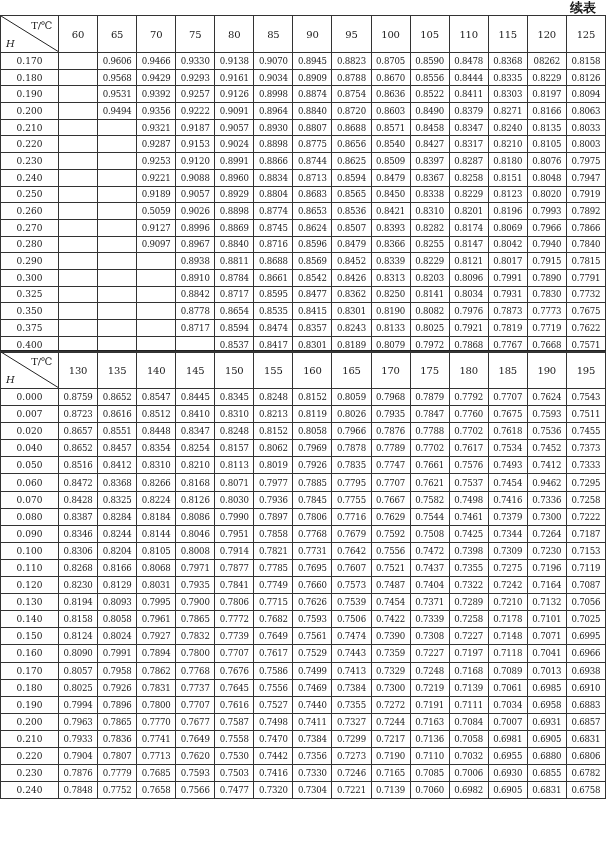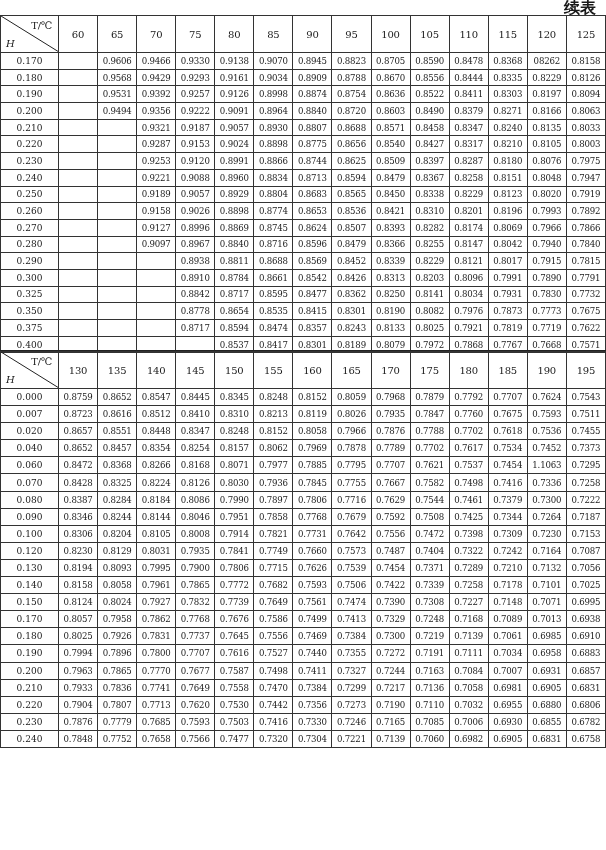--- a/index.html
+++ b/index.html
@@ -1,19 +1,19 @@
 <!DOCTYPE html>
 <html><head>
 <meta charset="utf-8">
 <style>
   html, body { margin: 0; padding: 0; background: #ffffff; }
   body { width: 606px; height: 850px; overflow: hidden; position: relative;
          font-family: "DejaVu Serif", "Liberation Serif", serif; color: #1a1a1a; }
   .caption { position: absolute; right: 10px; top: 0px; height: 15px; line-height: 15px;
-             font-family: "DejaVu Sans", sans-serif; font-weight: bold; font-size: 16px; }
+             font-family: "DejaVu Sans", sans-serif; font-weight: bold; font-size: 13px; }
   table { position: absolute; left: 0; border-collapse: collapse; table-layout: fixed; width: 606px; }
   #t1 { top: 15px; }
   #t2 { top: 351px; }
   col.hcol { width: 58px; }
   td, th { border: 1px solid #333; padding: 0; text-align: center; font-size: 8.6px;
            font-weight: normal; white-space: nowrap; overflow: hidden; letter-spacing: -0.2px; }
   #t1 thead th { height: 36px; font-size: 10px; }
   #t2 thead th { height: 36px; font-size: 10px; }
   #t1 tbody td { height: 15.7px; }
   #t2 tbody td { height: 16.1px; }
@@ -211,21 +211,21 @@
         <td>0.8338</td>
         <td>0.8229</td>
         <td>0.8123</td>
         <td>0.8020</td>
         <td>0.7919</td>
       </tr>
       <tr class="">
         <td class="hval">0.260</td>
         <td></td>
         <td></td>
-        <td>0.9158</td>
+        <td>0.5059</td>
         <td>0.9026</td>
         <td>0.8898</td>
         <td>0.8774</td>
         <td>0.8653</td>
         <td>0.8536</td>
         <td>0.8421</td>
         <td>0.8310</td>
         <td>0.8201</td>
         <td>0.8196</td>
         <td>0.7993</td>
@@ -463,35 +463,52 @@
         <td>0.8062</td>
         <td>0.7969</td>
         <td>0.7878</td>
         <td>0.7789</td>
         <td>0.7702</td>
         <td>0.7617</td>
         <td>0.7534</td>
         <td>0.7452</td>
         <td>0.7373</td>
       </tr>
+      <tr>
+        <td class="hval">0.050</td>
+        <td>0.8516</td>
+        <td>0.8412</td>
+        <td>0.8310</td>
+        <td>0.8210</td>
+        <td>0.8113</td>
+        <td>0.8019</td>
+        <td>0.7926</td>
+        <td>0.7835</td>
+        <td>0.7747</td>
+        <td>0.7661</td>
+        <td>0.7576</td>
+        <td>0.7493</td>
+        <td>0.7412</td>
+        <td>0.7333</td>
+      </tr>
       <tr class="">
         <td class="hval">0.060</td>
         <td>0.8472</td>
         <td>0.8368</td>
         <td>0.8266</td>
         <td>0.8168</td>
         <td>0.8071</td>
         <td>0.7977</td>
         <td>0.7885</td>
         <td>0.7795</td>
         <td>0.7707</td>
         <td>0.7621</td>
         <td>0.7537</td>
         <td>0.7454</td>
-        <td>1.1063</td>
+        <td>0.9462</td>
         <td>0.7295</td>
       </tr>
       <tr>
         <td class="hval">0.070</td>
         <td>0.8428</td>
         <td>0.8325</td>
         <td>0.8224</td>
         <td>0.8126</td>
         <td>0.8030</td>
         <td>0.7936</td>
@@ -548,20 +565,37 @@
         <td>0.7821</td>
         <td>0.7731</td>
         <td>0.7642</td>
         <td>0.7556</td>
         <td>0.7472</td>
         <td>0.7398</td>
         <td>0.7309</td>
         <td>0.7230</td>
         <td>0.7153</td>
       </tr>
+      <tr>
+        <td class="hval">0.110</td>
+        <td>0.8268</td>
+        <td>0.8166</td>
+        <td>0.8068</td>
+        <td>0.7971</td>
+        <td>0.7877</td>
+        <td>0.7785</td>
+        <td>0.7695</td>
+        <td>0.7607</td>
+        <td>0.7521</td>
+        <td>0.7437</td>
+        <td>0.7355</td>
+        <td>0.7275</td>
+        <td>0.7196</td>
+        <td>0.7119</td>
+      </tr>
       <tr class="">
         <td class="hval">0.120</td>
         <td>0.8230</td>
         <td>0.8129</td>
         <td>0.8031</td>
         <td>0.7935</td>
         <td>0.7841</td>
         <td>0.7749</td>
         <td>0.7660</td>
         <td>0.7573</td>
@@ -616,20 +650,37 @@
         <td>0.7649</td>
         <td>0.7561</td>
         <td>0.7474</td>
         <td>0.7390</td>
         <td>0.7308</td>
         <td>0.7227</td>
         <td>0.7148</td>
         <td>0.7071</td>
         <td>0.6995</td>
       </tr>
+      <tr class="">
+        <td class="hval">0.160</td>
+        <td>0.8090</td>
+        <td>0.7991</td>
+        <td>0.7894</td>
+        <td>0.7800</td>
+        <td>0.7707</td>
+        <td>0.7617</td>
+        <td>0.7529</td>
+        <td>0.7443</td>
+        <td>0.7359</td>
+        <td>0.7227</td>
+        <td>0.7197</td>
+        <td>0.7118</td>
+        <td>0.7041</td>
+        <td>0.6966</td>
+      </tr>
       <tr>
         <td class="hval">0.170</td>
         <td>0.8057</td>
         <td>0.7958</td>
         <td>0.7862</td>
         <td>0.7768</td>
         <td>0.7676</td>
         <td>0.7586</td>
         <td>0.7499</td>
         <td>0.7413</td>

